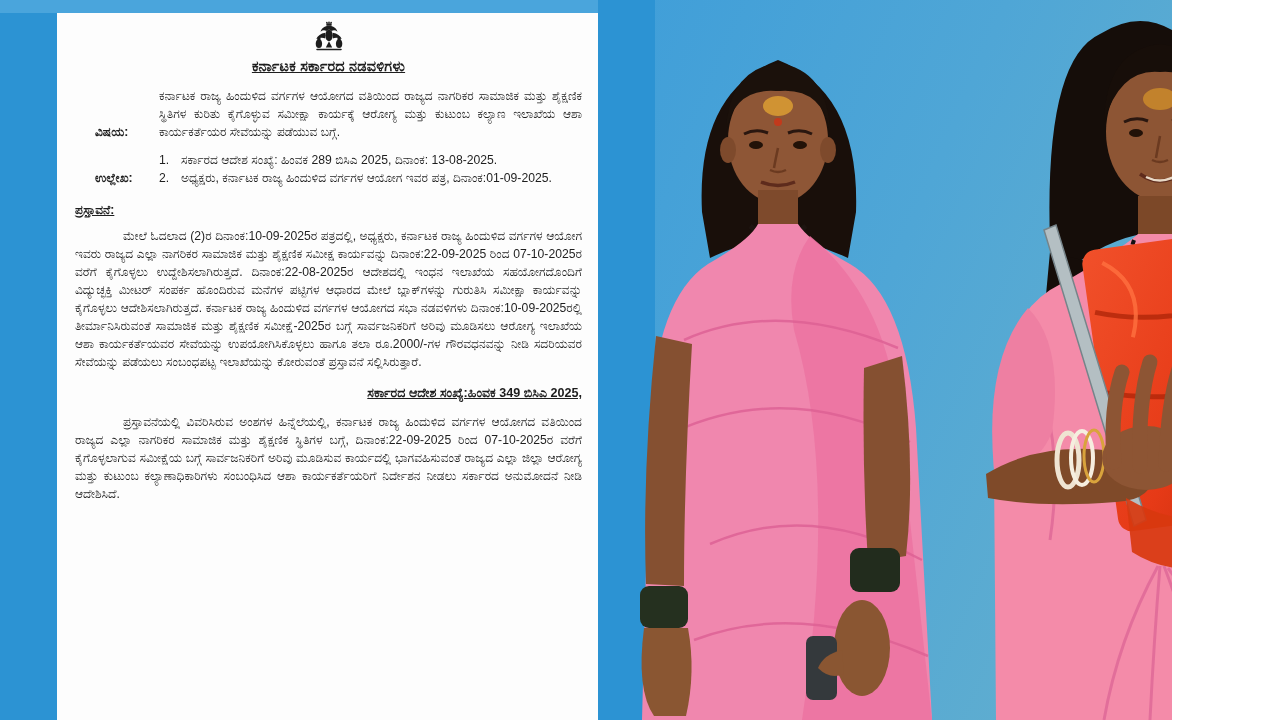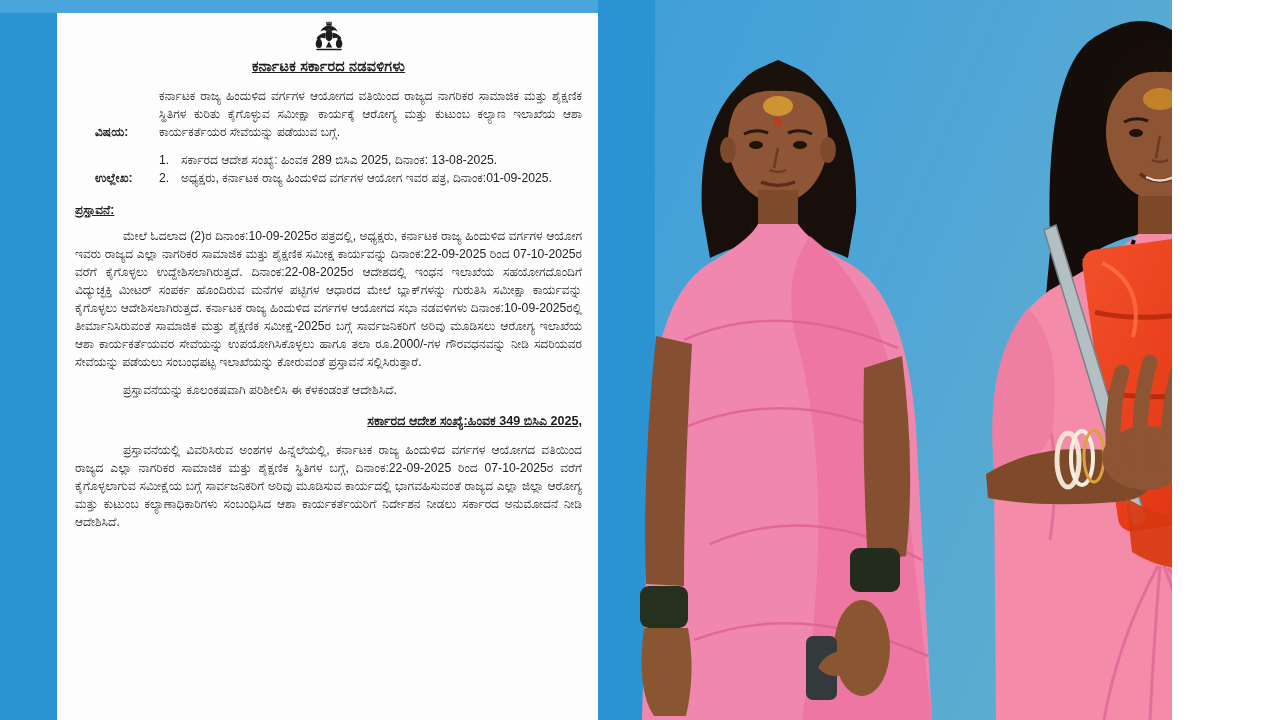--- a/index.html
+++ b/index.html
@@ -81,21 +81,20 @@
         <span class="ref-item">
           <span class="ref-num">2.</span>
           <span class="ref-text">ಅಧ್ಯಕ್ಷರು, ಕರ್ನಾಟಕ ರಾಜ್ಯ ಹಿಂದುಳಿದ ವರ್ಗಗಳ ಆಯೋಗ ಇವರ ಪತ್ರ, ದಿನಾಂಕ:01-09-2025.</span>
         </span>
       </span>
     </div>
 
     <div class="section-label">ಪ್ರಸ್ತಾವನೆ:</div>
 
     <p class="para">ಮೇಲೆ ಓದಲಾದ (2)ರ ದಿನಾಂಕ:10-09-2025ರ ಪತ್ರದಲ್ಲಿ, ಅಧ್ಯಕ್ಷರು, ಕರ್ನಾಟಕ ರಾಜ್ಯ ಹಿಂದುಳಿದ ವರ್ಗಗಳ ಆಯೋಗ ಇವರು ರಾಜ್ಯದ ಎಲ್ಲಾ ನಾಗರಿಕರ ಸಾಮಾಜಿಕ ಮತ್ತು ಶೈಕ್ಷಣಿಕ ಸಮೀಕ್ಷ ಕಾರ್ಯವನ್ನು ದಿನಾಂಕ:22-09-2025 ರಿಂದ 07-10-2025ರ ವರೆಗೆ ಕೈಗೊಳ್ಳಲು ಉದ್ದೇಶಿಸಲಾಗಿರುತ್ತದೆ. ದಿನಾಂಕ:22-08-2025ರ ಆದೇಶದಲ್ಲಿ ಇಂಧನ ಇಲಾಖೆಯ ಸಹಯೋಗದೊಂದಿಗೆ ವಿದ್ಯುಚ್ಛಕ್ತಿ ಮೀಟರ್ ಸಂಪರ್ಕ ಹೊಂದಿರುವ ಮನೆಗಳ ಪಟ್ಟಿಗಳ ಆಧಾರದ ಮೇಲೆ ಬ್ಲಾಕ್‌ಗಳನ್ನು ಗುರುತಿಸಿ ಸಮೀಕ್ಷಾ ಕಾರ್ಯವನ್ನು ಕೈಗೊಳ್ಳಲು ಆದೇಶಿಸಲಾಗಿರುತ್ತದೆ. ಕರ್ನಾಟಕ ರಾಜ್ಯ ಹಿಂದುಳಿದ ವರ್ಗಗಳ ಆಯೋಗದ ಸಭಾ ನಡವಳಿಗಳು ದಿನಾಂಕ:10-09-2025ರಲ್ಲಿ ತೀರ್ಮಾನಿಸಿರುವಂತೆ ಸಾಮಾಜಿಕ ಮತ್ತು ಶೈಕ್ಷಣಿಕ ಸಮೀಕ್ಷೆ-2025ರ ಬಗ್ಗೆ ಸಾರ್ವಜನಿಕರಿಗೆ ಅರಿವು ಮೂಡಿಸಲು ಆರೋಗ್ಯ ಇಲಾಖೆಯ ಆಶಾ ಕಾರ್ಯಕರ್ತೆಯವರ ಸೇವೆಯನ್ನು ಉಪಯೋಗಿಸಿಕೊಳ್ಳಲು ಹಾಗೂ ತಲಾ ರೂ.2000/-ಗಳ ಗೌರವಧನವನ್ನು ನೀಡಿ ಸದರಿಯವರ ಸೇವೆಯನ್ನು ಪಡೆಯಲು ಸಂಬಂಧಪಟ್ಟ ಇಲಾಖೆಯನ್ನು ಕೋರುವಂತೆ ಪ್ರಸ್ತಾವನೆ ಸಲ್ಲಿಸಿರುತ್ತಾರೆ.</p>
-    <p class="para">ಪ್ರಸ್ತಾವನೆಯನ್ನು ಕೂಲಂಕಷವಾಗಿ ಪರಿಶೀಲಿಸಿ ಈ ಕೆಳಕಂಡಂತೆ ಆದೇಶಿಸಿದೆ.</p>
 
     <div class="order-heading">
       <span>ಸರ್ಕಾರದ ಆದೇಶ ಸಂಖ್ಯೆ:ಹಿಂವಕ 349 ಬಿಸಿಎ 2025,</span>
     </div>
 
     <p class="para">ಪ್ರಸ್ತಾವನೆಯಲ್ಲಿ ವಿವರಿಸಿರುವ ಅಂಶಗಳ ಹಿನ್ನೆಲೆಯಲ್ಲಿ, ಕರ್ನಾಟಕ ರಾಜ್ಯ ಹಿಂದುಳಿದ ವರ್ಗಗಳ ಆಯೋಗದ ವತಿಯಿಂದ ರಾಜ್ಯದ ಎಲ್ಲಾ ನಾಗರಿಕರ ಸಾಮಾಜಿಕ ಮತ್ತು ಶೈಕ್ಷಣಿಕ ಸ್ಥಿತಿಗಳ ಬಗ್ಗೆ, ದಿನಾಂಕ:22-09-2025 ರಿಂದ 07-10-2025ರ ವರೆಗೆ ಕೈಗೊಳ್ಳಲಾಗುವ ಸಮೀಕ್ಷೆಯ ಬಗ್ಗೆ ಸಾರ್ವಜನಿಕರಿಗೆ ಅರಿವು ಮೂಡಿಸುವ ಕಾರ್ಯದಲ್ಲಿ ಭಾಗವಹಿಸುವಂತೆ ರಾಜ್ಯದ ಎಲ್ಲಾ ಜಿಲ್ಲಾ ಆರೋಗ್ಯ ಮತ್ತು ಕುಟುಂಬ ಕಲ್ಯಾಣಾಧಿಕಾರಿಗಳು ಸಂಬಂಧಿಸಿದ ಆಶಾ ಕಾರ್ಯಕರ್ತೆಯರಿಗೆ ನಿರ್ದೇಶನ ನೀಡಲು ಸರ್ಕಾರದ ಅನುಮೋದನೆ ನೀಡಿ ಆದೇಶಿಸಿದೆ.</p>
   </div>
 
   <svg class="photo" viewBox="0 0 682 720" aria-hidden="true">
     <defs>

